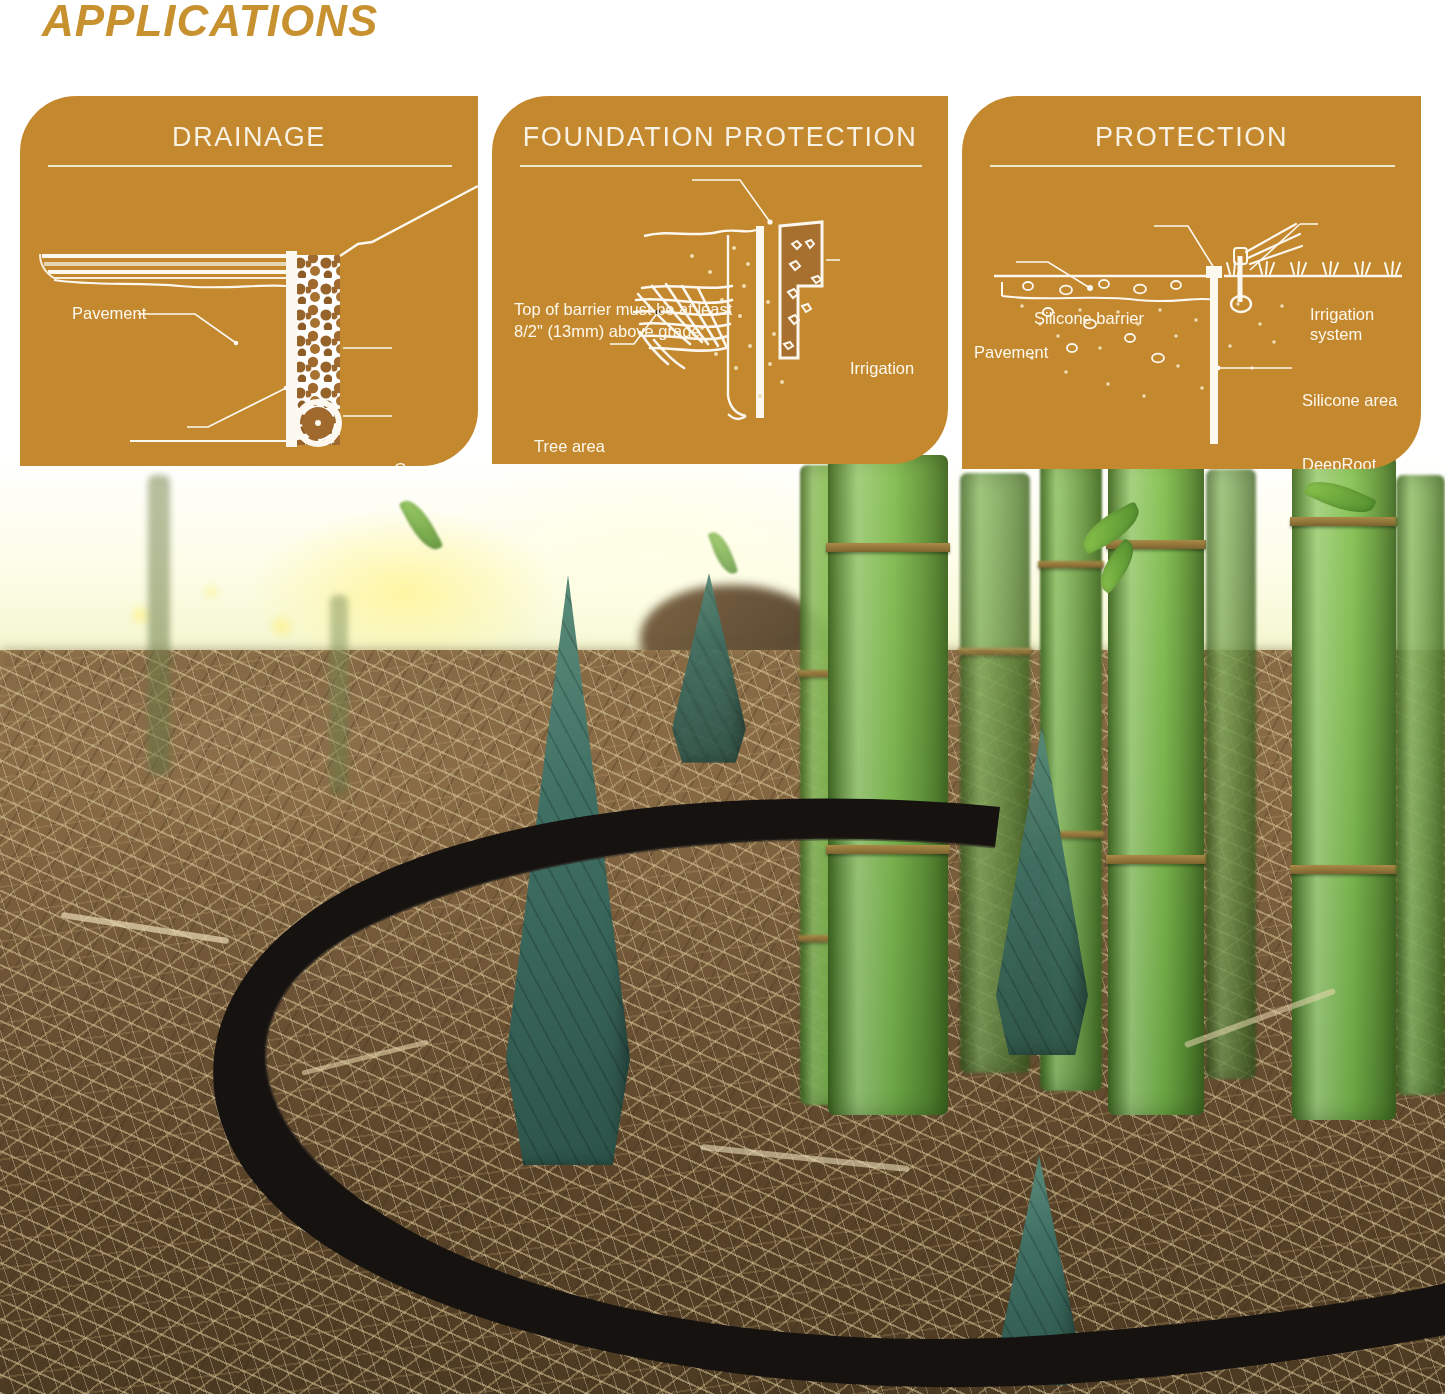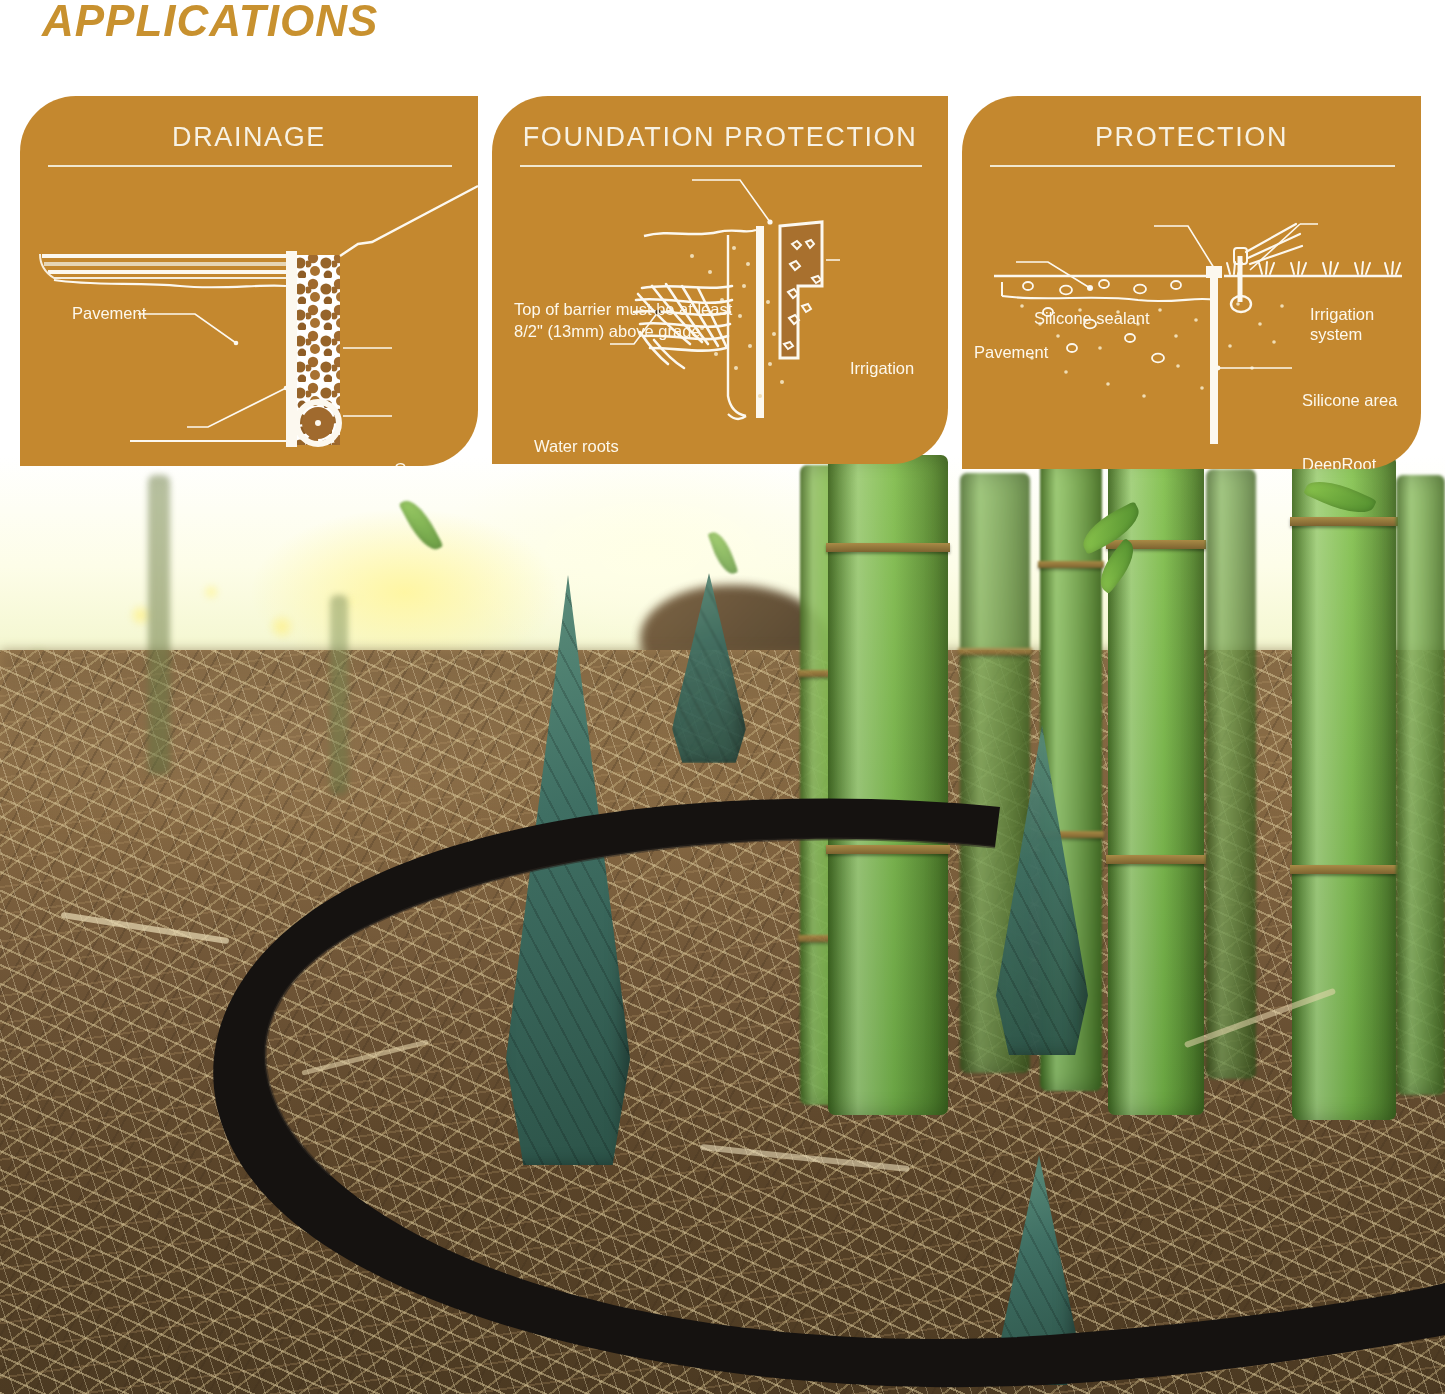--- a/index.html
+++ b/index.html
@@ -358,21 +358,21 @@
       <path d="M200,84 L248,84 L278,126" fill="none" stroke="#fcf8ef" stroke-width="1.6"></path>
       <circle cx="278" cy="126" r="2.6" fill="#fcf8ef"></circle>
       <path d="M118,248 L142,248 L166,216" fill="none" stroke="#fcf8ef" stroke-width="1.6"></path>
       <circle cx="166" cy="216" r="2.6" fill="#4a3418"></circle>
 
       <path d="M334,164 L348,164" stroke="#fcf8ef" stroke-width="1.6"></path>
     </svg>
 
     <div class="dlabel" style="left:22px; top:202px; line-height:1.34;">Top of barrier must be at least
 8/2" (13mm) above grade</div>
-    <div class="dlabel" style="left:42px; top:340px;">Water roots</div>
+    <div class="dlabel" style="left:42px; top:340px;">Tree area</div>
 
     <div class="dlabel" style="left:358px; top:262px;">Irrigation</div>
   </div>
 
   <div class="card" id="card-2">
     <div class="card-title">PROTECTION</div>
     <div class="card-rule"></div>
 
     <svg class="diagram" viewBox="0 0 459 373">
 
@@ -445,21 +445,21 @@
 
       <path d="M192,130 L226,130 L252,172" fill="none" stroke="#fcf8ef" stroke-width="1.6"></path>
       <path d="M54,166 L86,166 L128,192" fill="none" stroke="#fcf8ef" stroke-width="1.6"></path>
       <circle cx="128" cy="192" r="3" fill="#fcf8ef"></circle>
       <path d="M338,128 L356,128" stroke="#fcf8ef" stroke-width="1.6"></path>
       <path d="M288,174 L338,128" fill="none" stroke="#fcf8ef" stroke-width="1.6"></path>
       <path d="M256,272 L330,272" stroke="#fcf8ef" stroke-width="1.6"></path>
       <circle cx="256" cy="272" r="2.4" fill="#fcf8ef"></circle>
     </svg>
 
-    <div class="dlabel" style="left:72px; top:212px;">Silicone sealant</div>
+    <div class="dlabel" style="left:72px; top:212px;">Silicone barrier</div>
     <div class="dlabel" style="left:348px; top:208px;">Irrigation system</div>
     <div class="dlabel" style="left:12px; top:246px;">Pavement</div>
     <div class="dlabel" style="left:340px; top:294px;">Silicone area</div>
     <div class="dlabel" style="left:340px; top:358px; line-height:1.32;">DeepRoot
 Water Barrier</div>
   </div>
 
 </div>
 
 </body></html>

